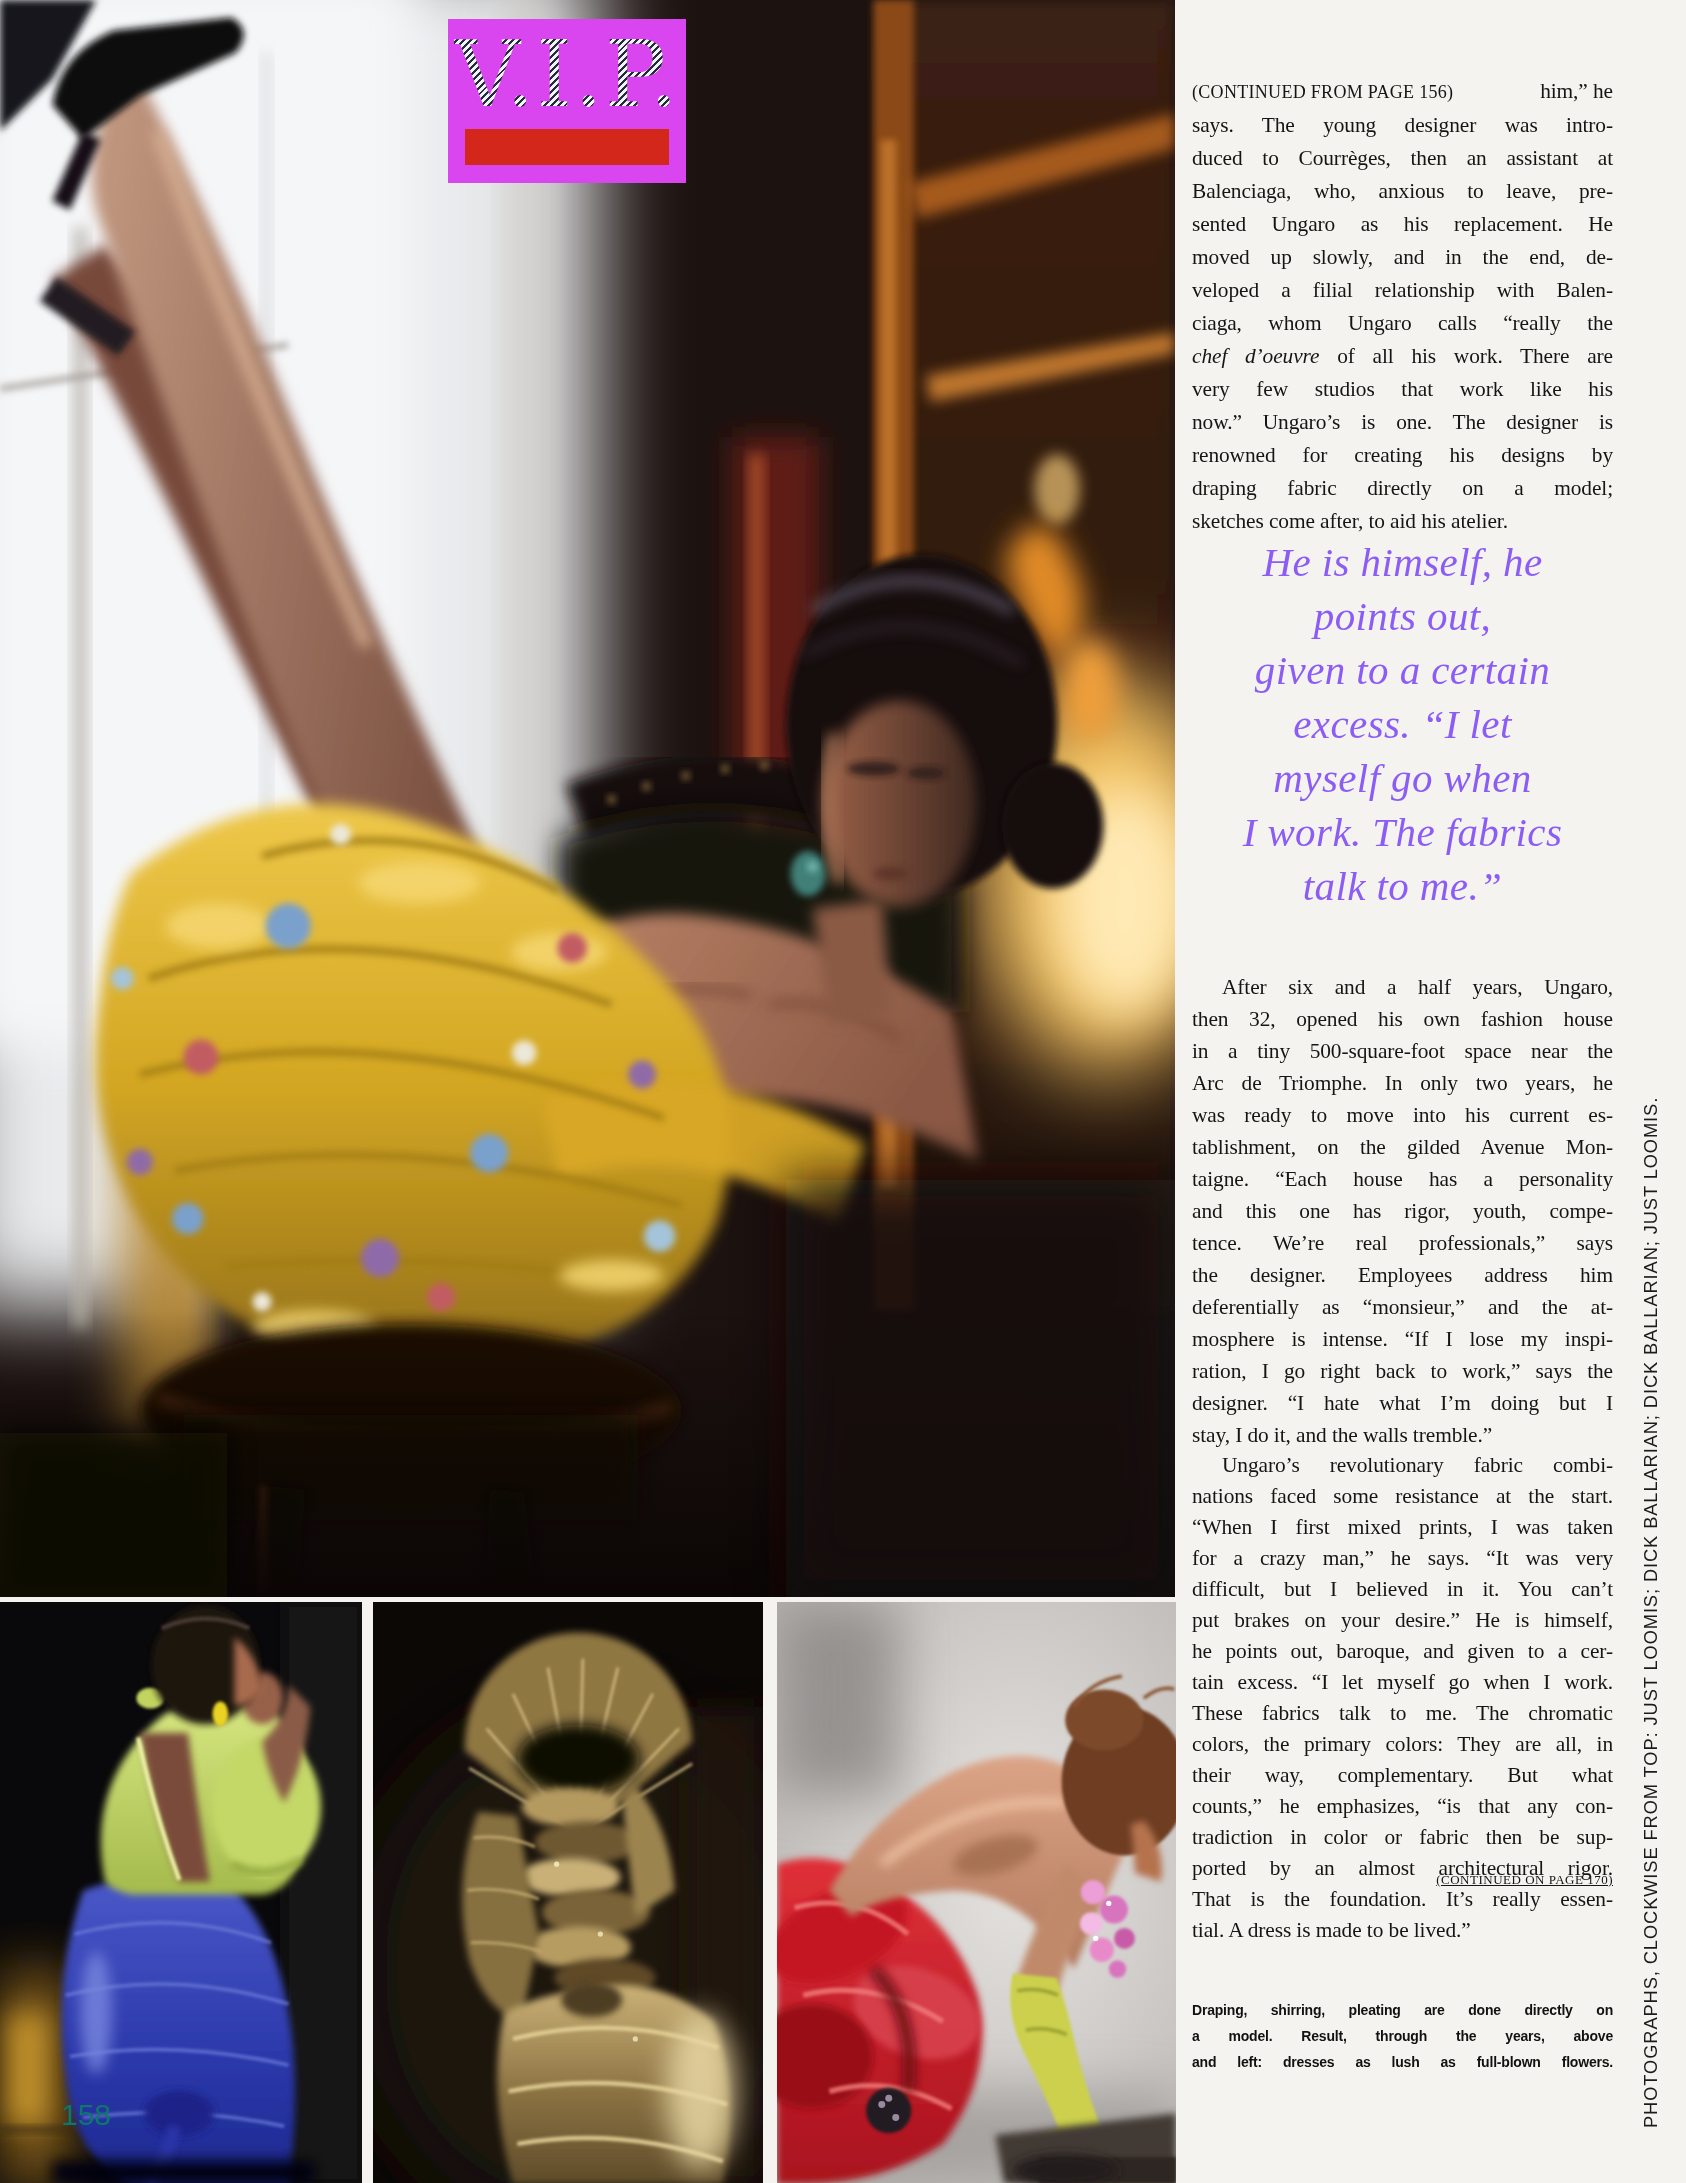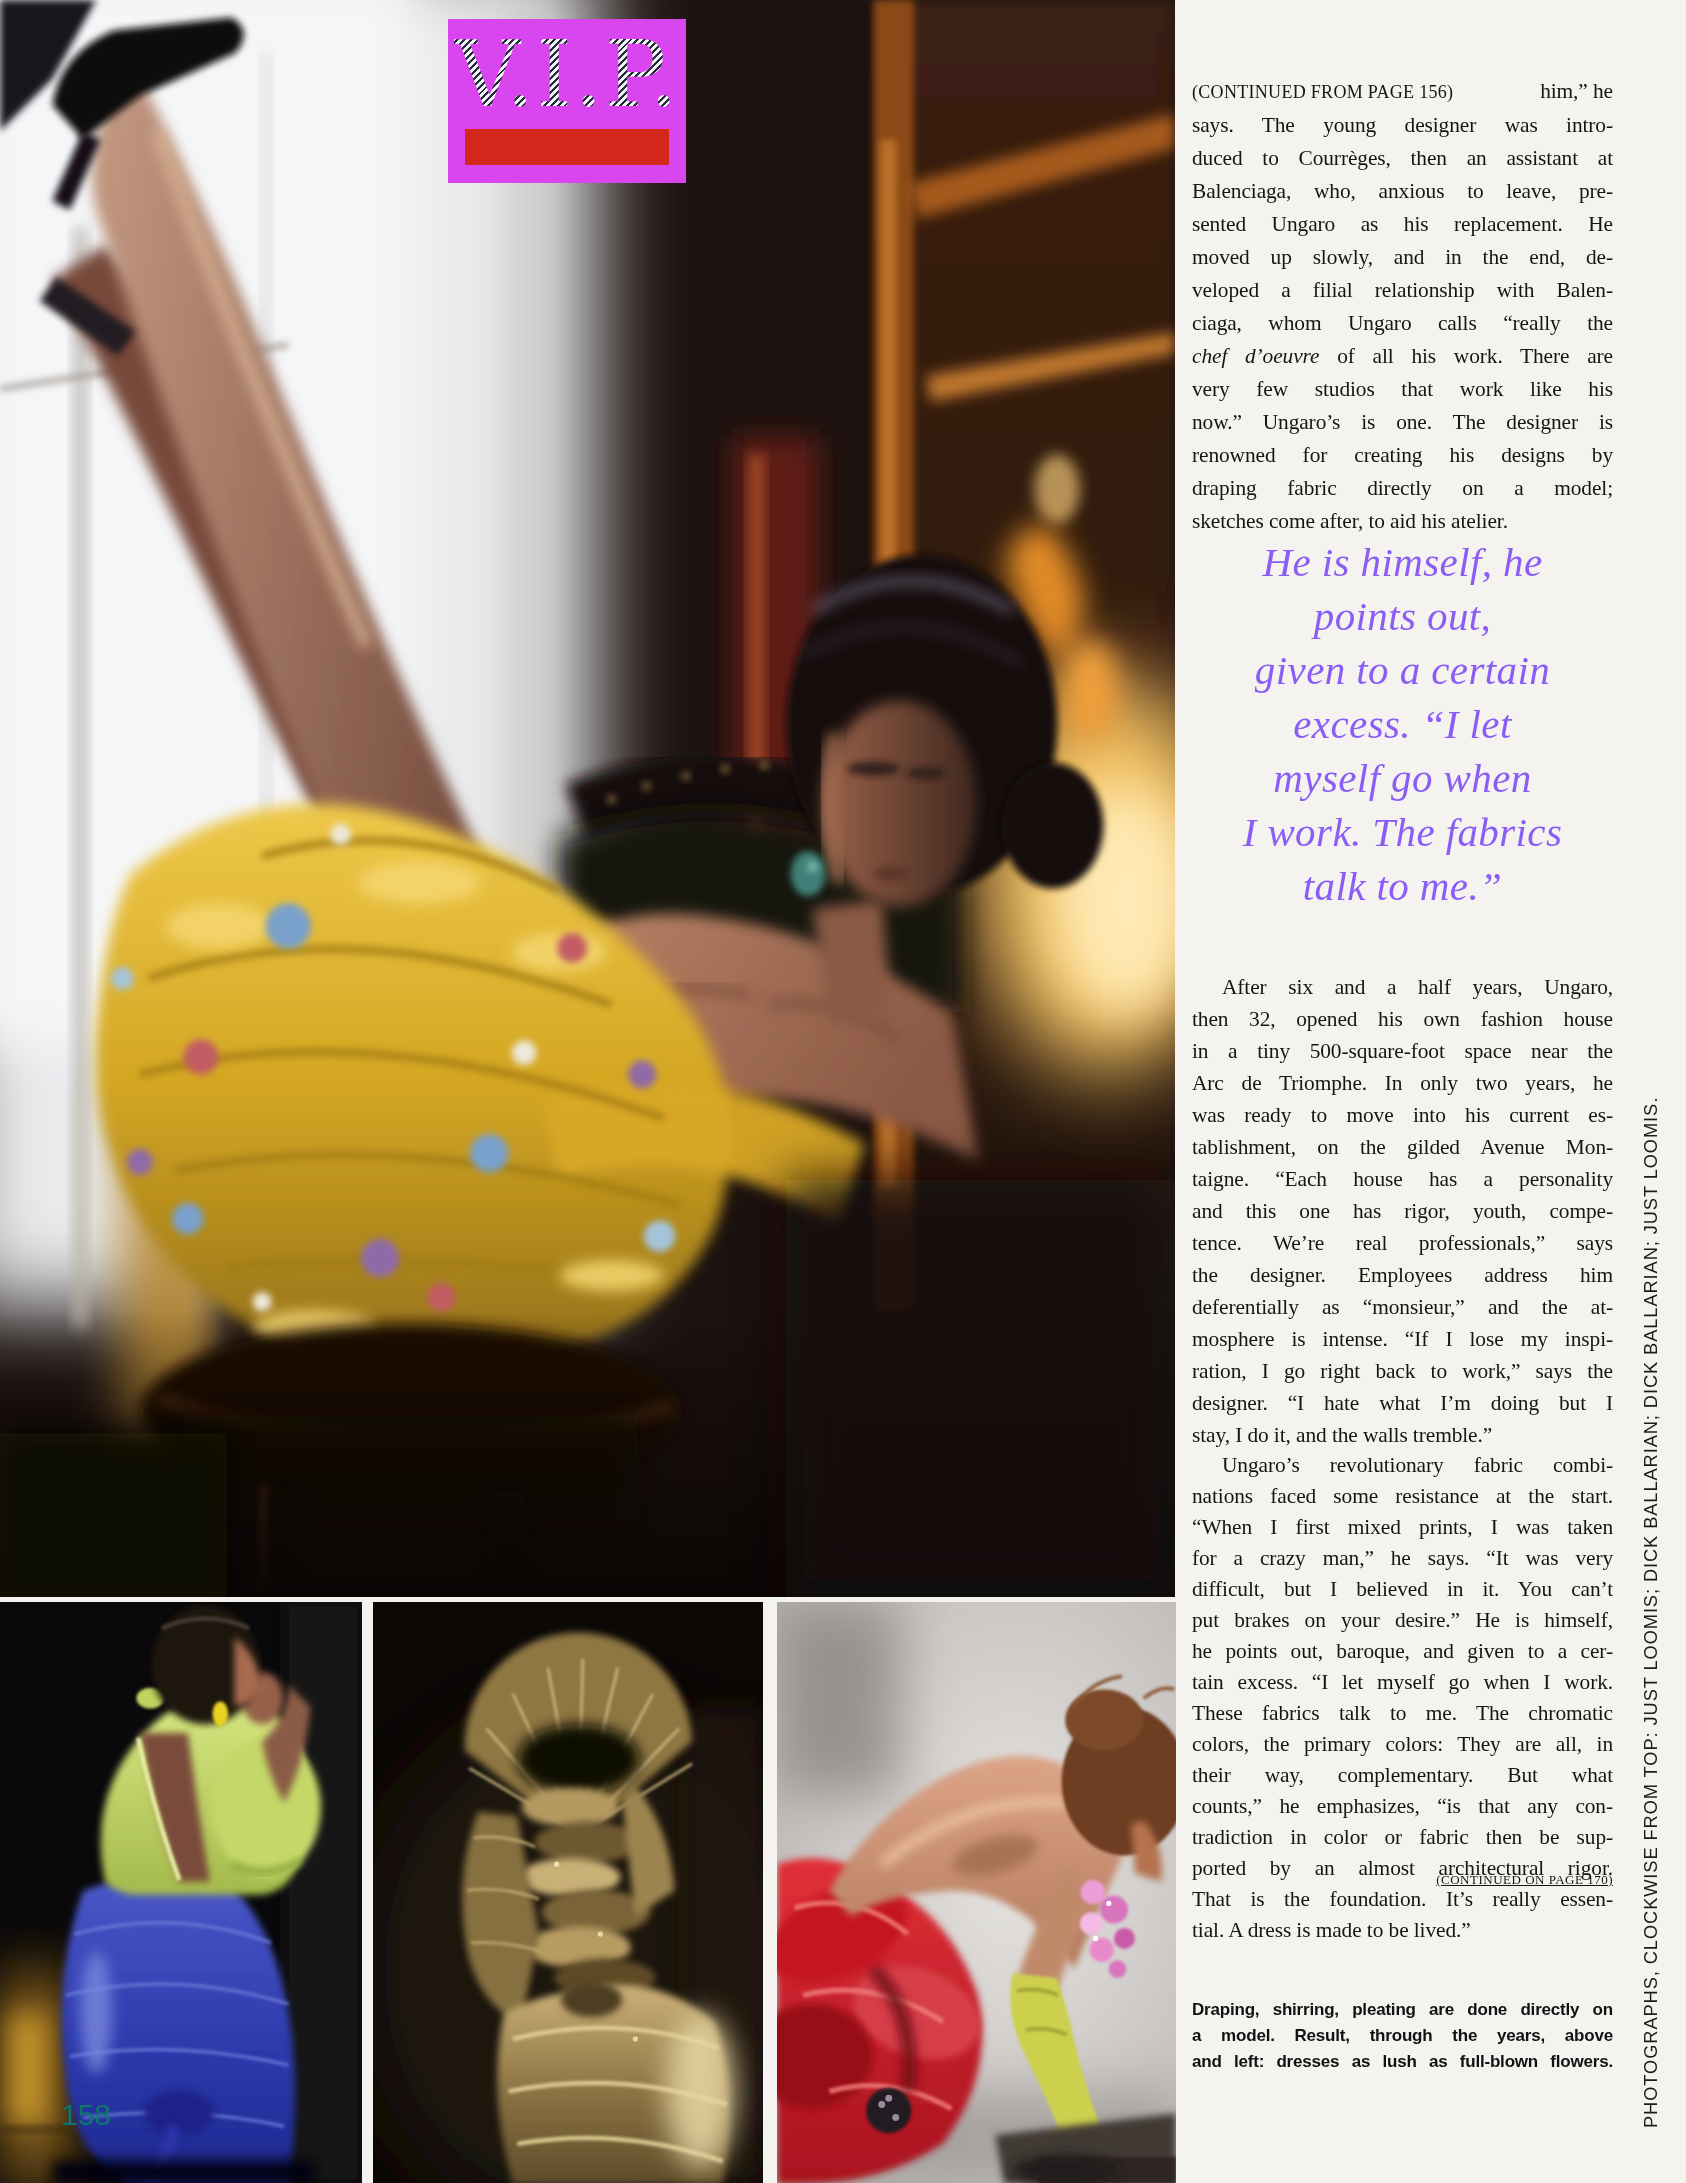--- a/index.html
+++ b/index.html
@@ -31,21 +31,21 @@
   .p3{top:1450px;}.p3 .tline{line-height:31px;}
   .p2 .tline:first-child,.p3 .tline:first-child{text-indent:30px;}
   .contline{display:flex;justify-content:space-between;align-items:baseline;}
   .cont-small{font-size:18px;letter-spacing:0.3px;}
   .chefline{text-align:justify;text-align-last:justify;}
   .it{font-style:italic;}
   .quote{position:absolute;top:535px;left:0;width:100%;font-style:italic;font-size:41px;color:#8b5cf6;letter-spacing:0.4px;}
   .quote .tline{display:block;text-align:center;line-height:54px;}
   .cont-on{position:absolute;top:1872px;left:0;width:100%;text-align:right;font-size:13px;letter-spacing:0.5px;text-decoration:underline;}
   .caption{position:absolute;top:1997px;left:0;width:100%;font-family:"Liberation Sans",sans-serif;
-           font-weight:bold;font-size:17px;letter-spacing:-0.2px;color:#111;}
+           font-weight:bold;font-size:14px;letter-spacing:-0.2px;color:#111;}
   .caption .tline{line-height:26px;}
 
   
   .credits{position:absolute;left:1640px;top:2128px;transform:rotate(-90deg);transform-origin:0 0;
            white-space:nowrap;font-family:"Liberation Sans",sans-serif;font-size:18.3px;letter-spacing:0.9px;color:#1b1b1b;}
 
   
   .pnum{position:absolute;left:61px;top:2098px;font-family:"Liberation Sans",sans-serif;
         font-size:30px;color:#0f766e;z-index:5;}
 </style>

